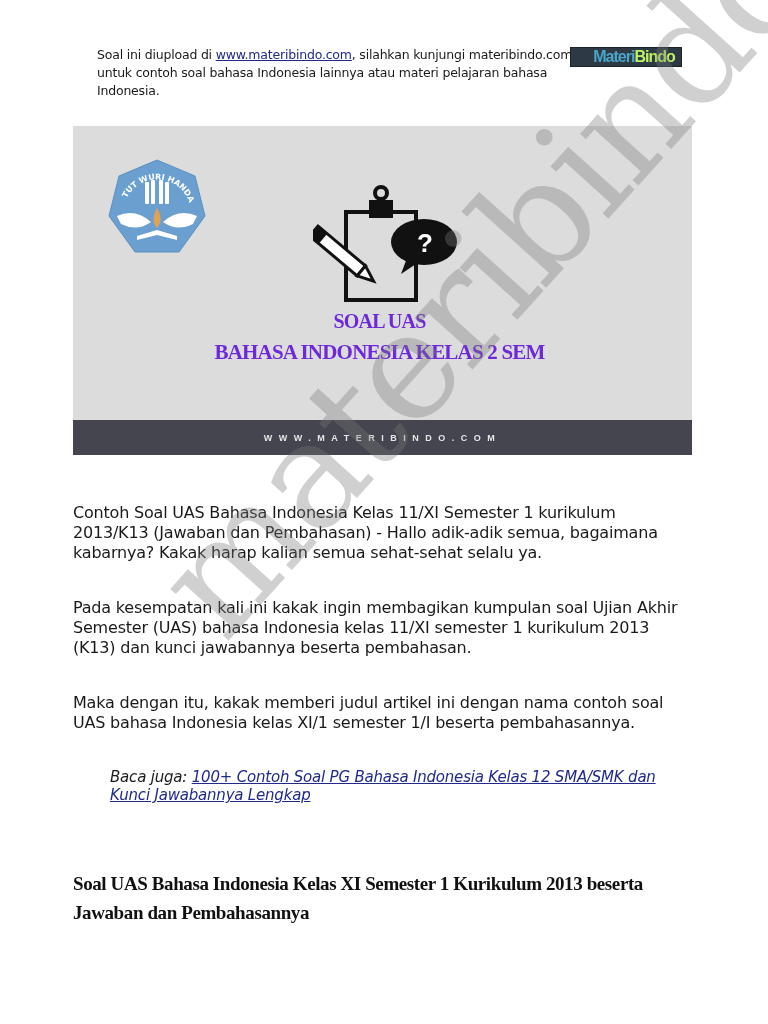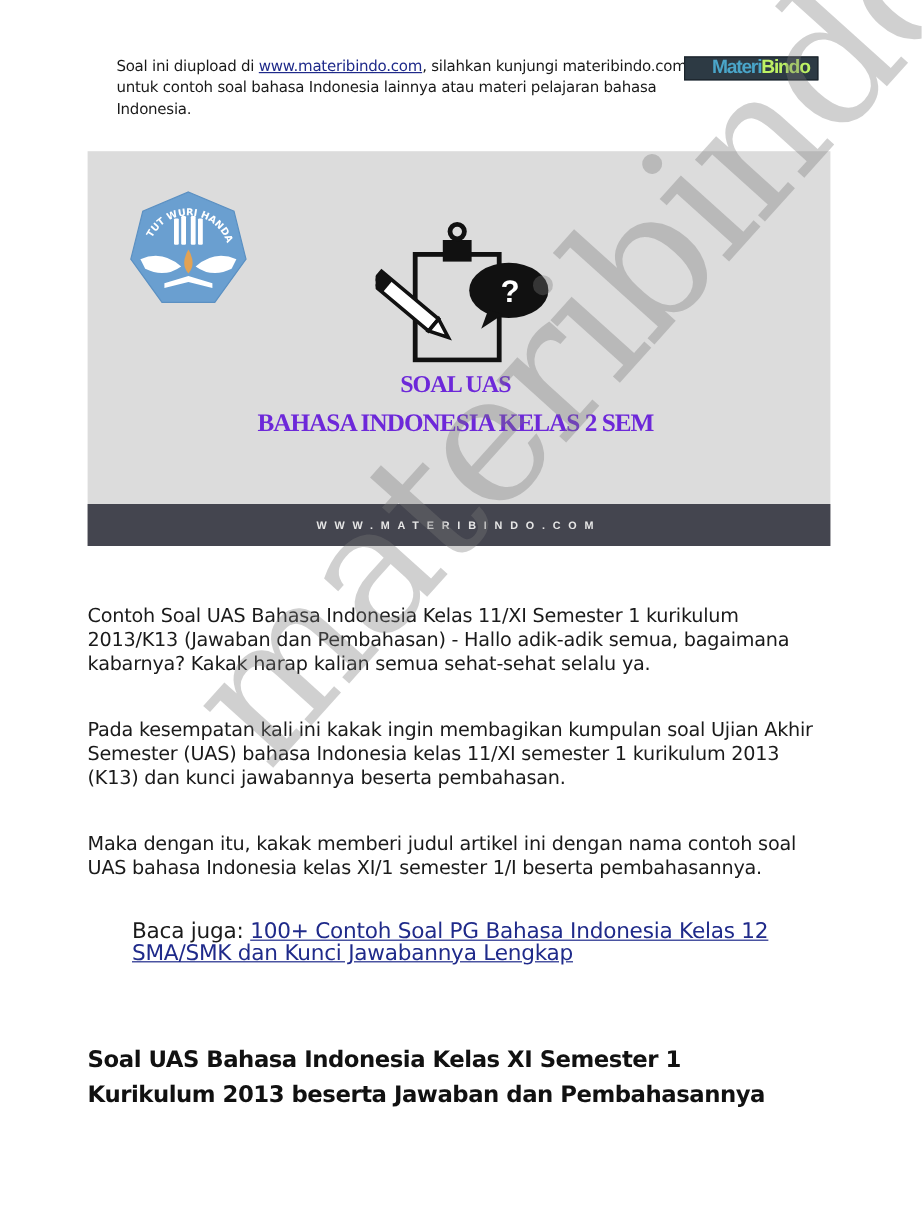--- a/index.html
+++ b/index.html
@@ -54,28 +54,29 @@
     .para {
       position: absolute; left: 73px; width: 620px;
       font-size: 16px; line-height: 20px; color: #1a1a1a; letter-spacing: -0.2px;
     }
     .p1 { top: 503px; }
     .p2 { top: 598px; }
     .p3 { top: 693px; }
 
     .readalso {
       position: absolute; left: 110px; top: 768px; width: 590px;
-      font-size: 18px; line-height: 18px; color: #1a1a1a; letter-spacing: -0.2px;
+      font-size: 15px; line-height: 18px; color: #1a1a1a; letter-spacing: -0.2px; font-style: italic;
     }
     .readalso a { color: #1f2a8a; text-decoration: underline; }
 
     .section-heading {
       position: absolute; left: 73px; top: 869px; width: 600px;
       font-size: 19px; line-height: 29px; font-weight: bold; color: #111;
       letter-spacing: -0.4px;
+      font-family: Liberation Serif, serif;
     }
 
     .watermark {
       position: absolute; left: 130px; top: 560px;
       font-family: "DejaVu Serif", "Liberation Serif", serif;
       font-size: 150px; color: rgba(120,120,120,0.35);
       transform: rotate(-48deg); transform-origin: left top;
       pointer-events: none; white-space: nowrap; letter-spacing: -4px;
       line-height: 1;
     }

